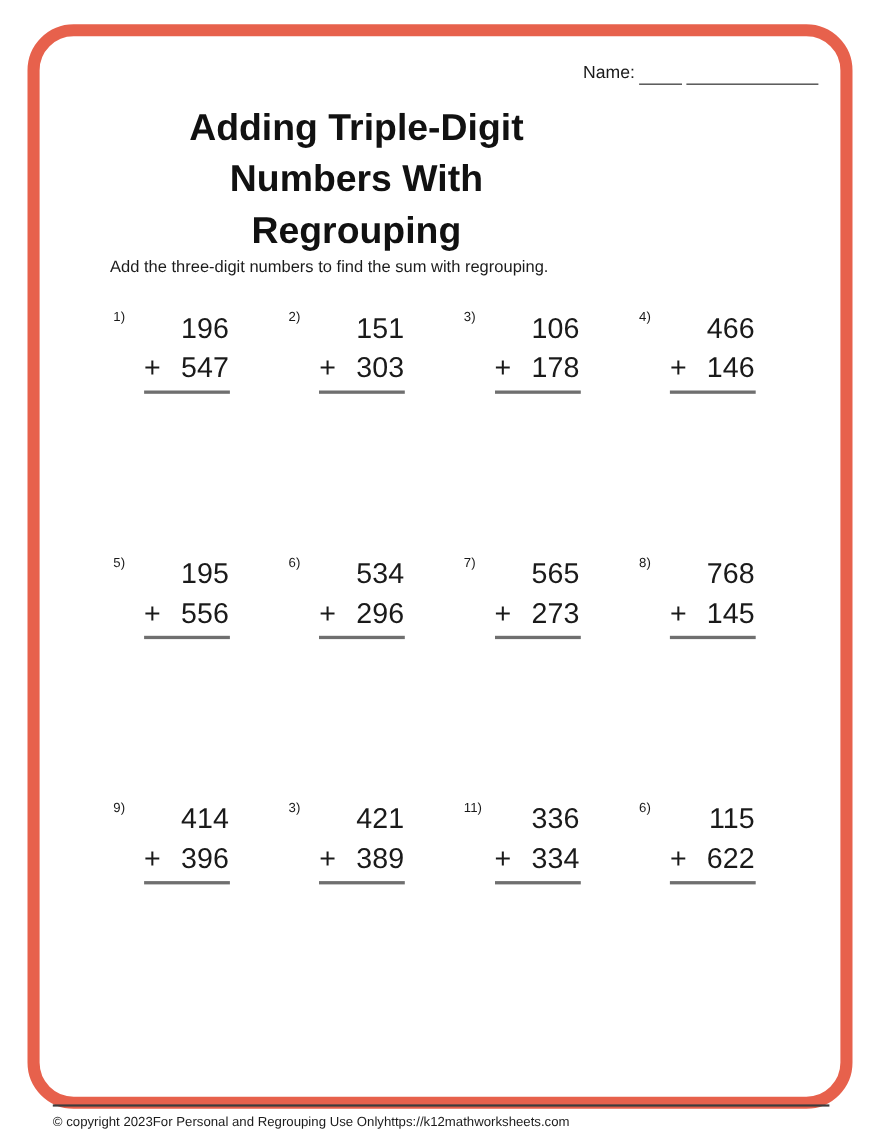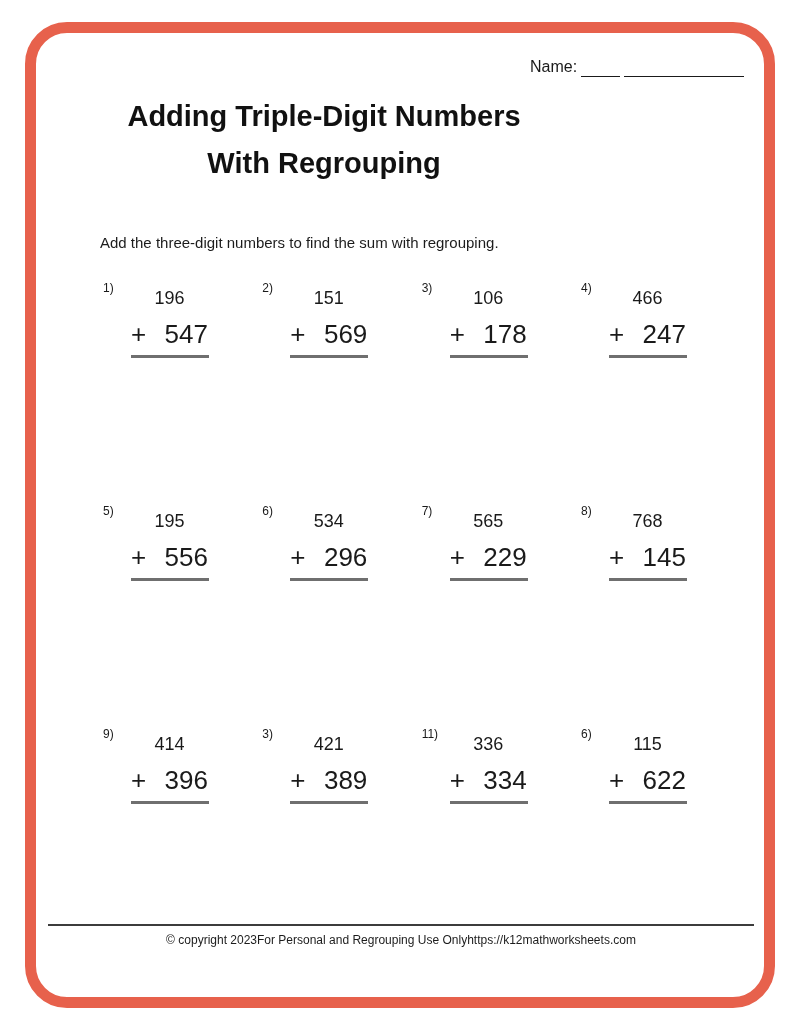--- a/index.html
+++ b/index.html
@@ -27,21 +27,21 @@
   }
   .name-blank { display: flex; align-items: flex-end; gap: 4px; }
   .name-blank .seg { display: inline-block; height: 20px; border-bottom: 1.5px solid #1a1a1a; }
   .name-blank .seg1 { width: 39px; }
   .name-blank .seg2 { width: 120px; }
   .worksheet-title {
     position: absolute;
     top: 93px; left: 0; width: 648px;
     padding: 0 120px;
     text-align: center;
-    font-size: 29px; font-weight: 700;
+    font-size: 34px; font-weight: 700;
     line-height: 47px;
     color: #111111;
   }
   .instructions {
     position: absolute;
     top: 213px; left: 100px;
     font-size: 15px;
     color: #1c1c1c;
     margin-top: 21px;
   }
@@ -49,29 +49,29 @@
     position: absolute;
     top: 280px; left: 103px; width: 584px;
     display: grid;
     grid-template-columns: repeat(4, auto);
     justify-content: space-between;
     row-gap: 145px;
   }
   .problem { display: flex; gap: 6px; }
   .p-num { font-size: 12px; width: 22px; padding-top: 1px; color: #1a1a1a; }
   .p-body { width: 78px; display: flex; flex-direction: column; }
-  .p-top { font-size: 18px; line-height: 36px; text-align: center; padding-right: 1px; }
+  .p-top { font-size: 26px; line-height: 36px; text-align: right; padding-right: 1px; }
   .p-bottom { font-size: 26px; line-height: 36px; display: flex; justify-content: space-between; padding-right: 1px; }
   .answer-line { height: 0; border-bottom: 3px solid #6f6f6f; margin-top: 3px; }
   .footer {
     position: absolute;
-    left: 48px; right: 46px; top: 924px;
+    left: 48px; right: 46px; top: 1004px;
     border-top: 2px solid #3c3c3c;
     padding-top: 7px;
-    display: flex; justify-content: center; align-items: baseline;
+    display: flex; justify-content: flex-start; align-items: baseline;
     font-size: 12px;
     color: #1c1c1c;
   }
 </style>
 </head>
 <body>
 
 <div class="border-frame"></div>
 
 <div class="name-row">
@@ -99,21 +99,21 @@
       <div class="answer-line"></div>
     </div>
   </div>
 
   <div class="problem">
     <span class="p-num">2)</span>
     <div class="p-body">
       <div class="p-top">151</div>
       <div class="p-bottom">
         <span>+</span>
-        <span>569</span>
+        <span>303</span>
       </div>
       <div class="answer-line"></div>
     </div>
   </div>
 
   <div class="problem">
     <span class="p-num">3)</span>
     <div class="p-body">
       <div class="p-top">106</div>
       <div class="p-bottom">
@@ -123,21 +123,21 @@
       <div class="answer-line"></div>
     </div>
   </div>
 
   <div class="problem">
     <span class="p-num">4)</span>
     <div class="p-body">
       <div class="p-top">466</div>
       <div class="p-bottom">
         <span>+</span>
-        <span>247</span>
+        <span>146</span>
       </div>
       <div class="answer-line"></div>
     </div>
   </div>
 
   <div class="problem">
     <span class="p-num">5)</span>
     <div class="p-body">
       <div class="p-top">195</div>
       <div class="p-bottom">
@@ -159,21 +159,21 @@
       <div class="answer-line"></div>
     </div>
   </div>
 
   <div class="problem">
     <span class="p-num">7)</span>
     <div class="p-body">
       <div class="p-top">565</div>
       <div class="p-bottom">
         <span>+</span>
-        <span>229</span>
+        <span>273</span>
       </div>
       <div class="answer-line"></div>
     </div>
   </div>
 
   <div class="problem">
     <span class="p-num">8)</span>
     <div class="p-body">
       <div class="p-top">768</div>
       <div class="p-bottom">

